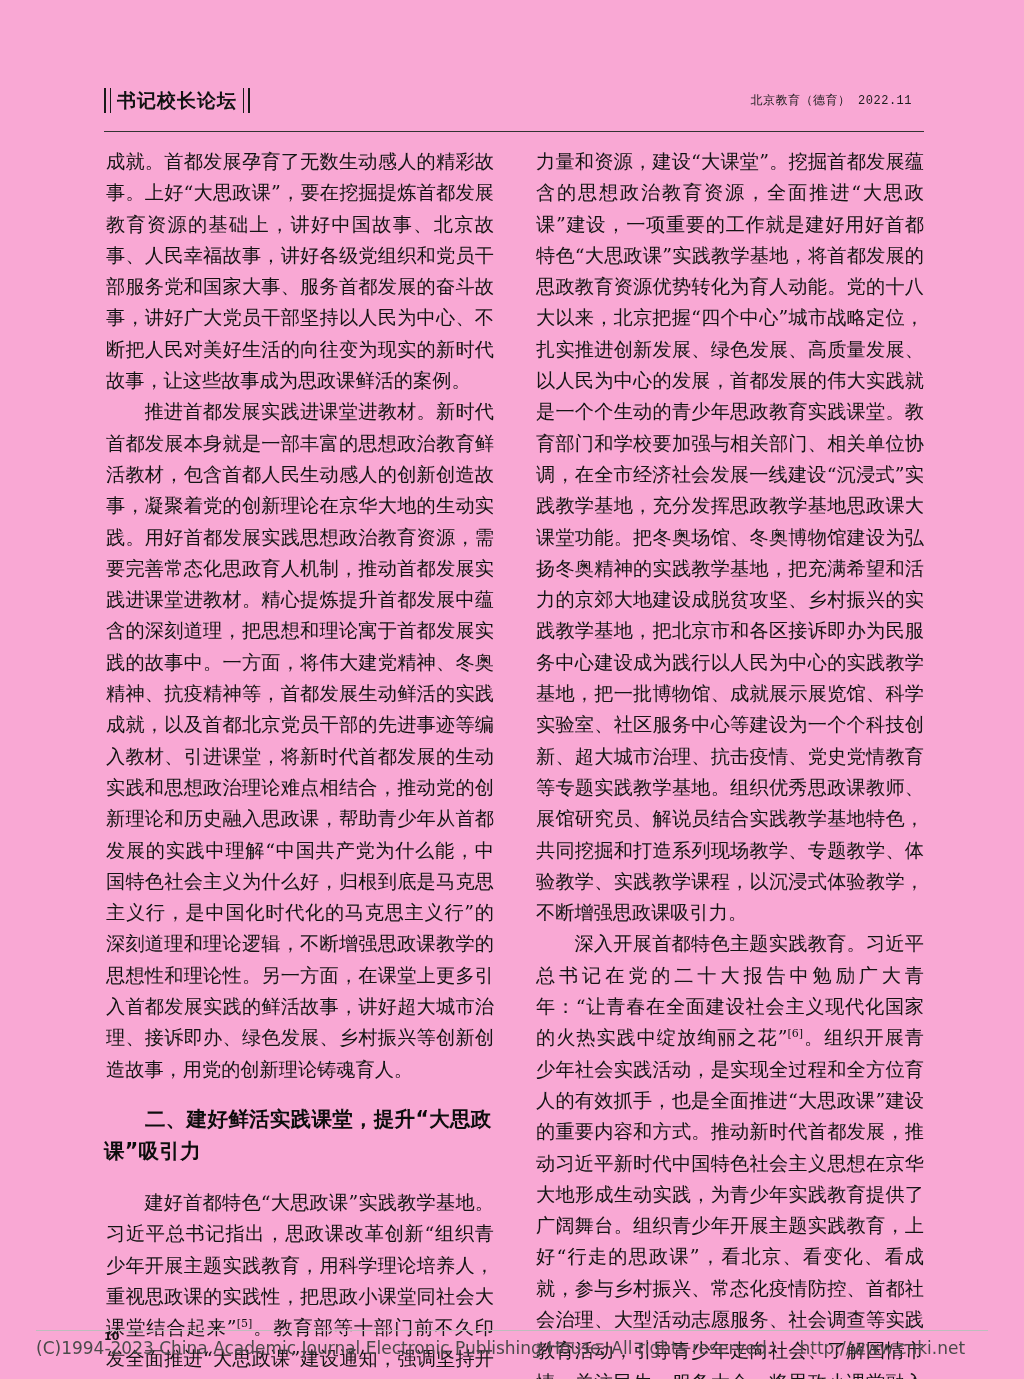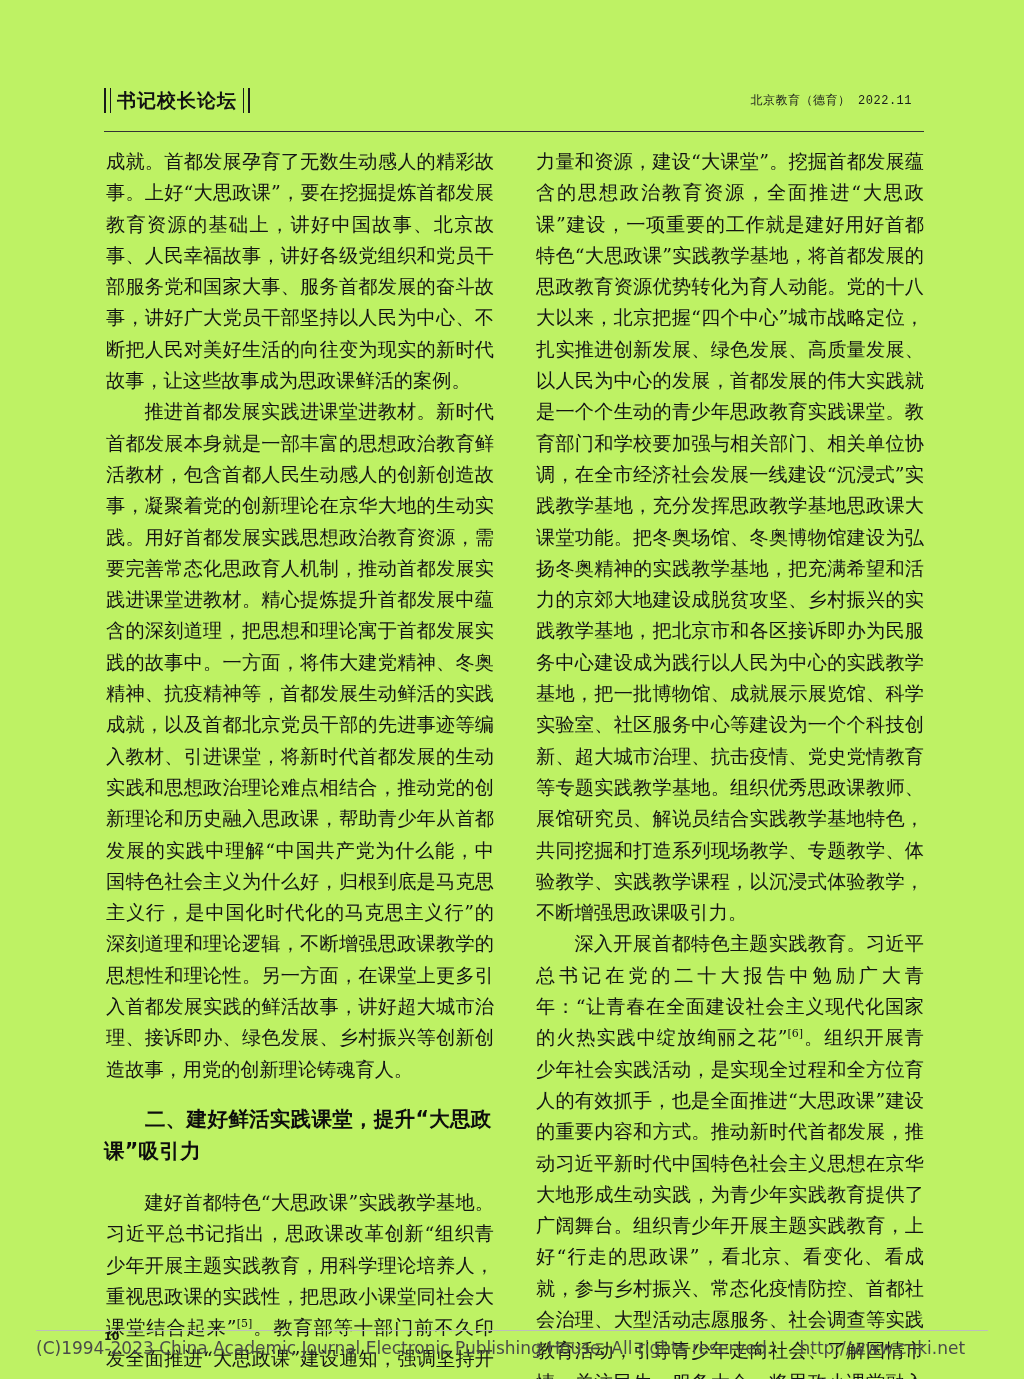--- a/index.html
+++ b/index.html
@@ -13,21 +13,21 @@
     font-family: "Liberation Serif", "DejaVu Serif", serif;
     color: #111;
     position: relative;
     overflow: hidden;
   }
   .page {
     position: absolute;
     left: 0; top: 0;
     width: 1024px;
     height: 1379px;
-    background: #bef264;
+    background: #f9a8d4;
   }
   
   .header {
     position: absolute;
     left: 104px;
     top: 88px;
     width: 820px;
     height: 34px;
   }
   .header-left {

